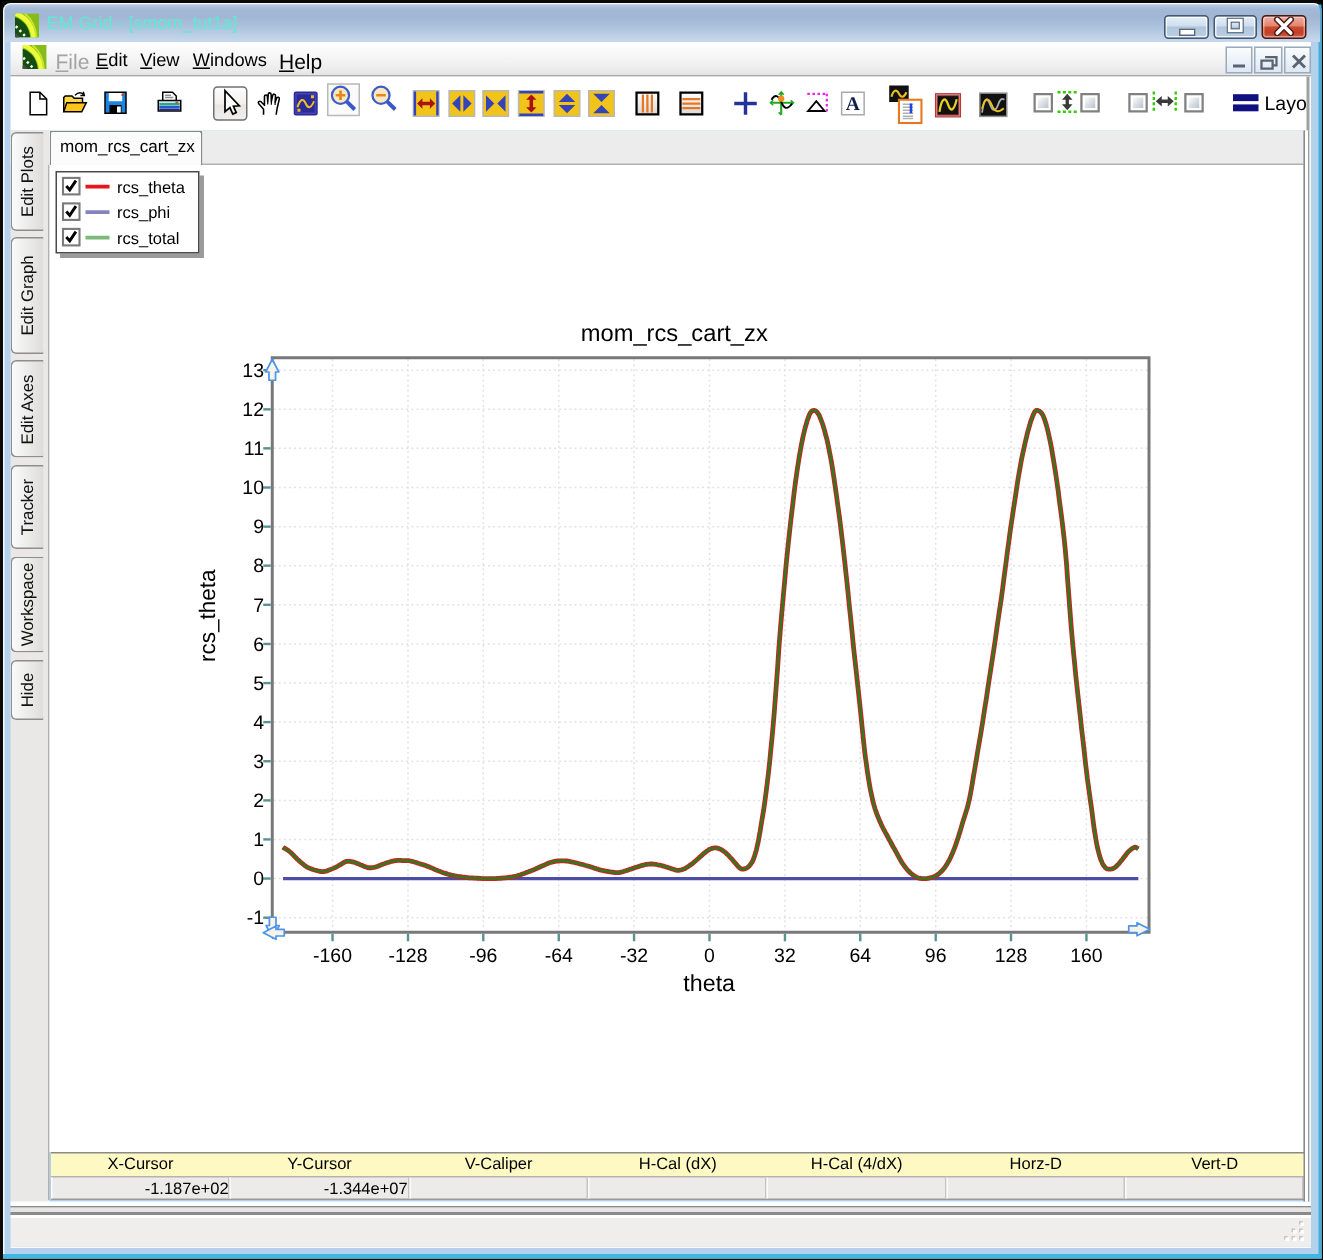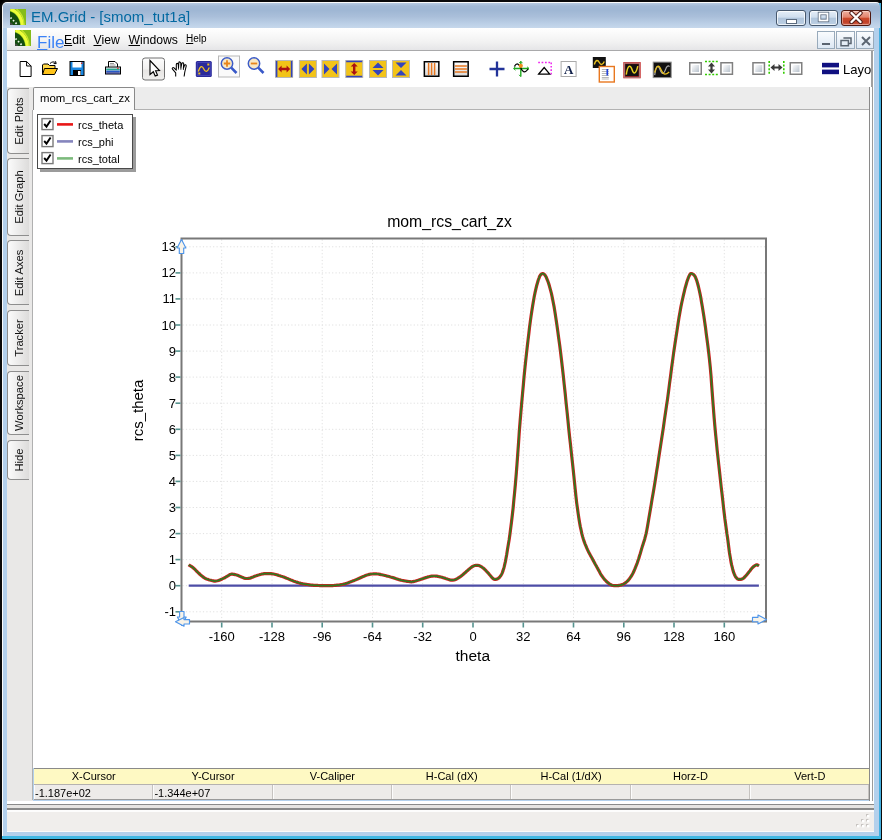--- a/index.html
+++ b/index.html
@@ -5,21 +5,21 @@
 body{width:882px;height:840px;position:relative;overflow:hidden;background:#000;
      font-family:"Liberation Sans",sans-serif;-webkit-font-smoothing:antialiased}
 .abs{position:absolute}
 .vtab{position:absolute;left:7px;width:22px;border:1px solid #8e8e8e;border-right:none;
       border-radius:4px 0 0 4px;background:linear-gradient(90deg,#fbfbfb,#dddcdb);
       box-sizing:border-box}
 .vtab span{position:absolute;left:50%;top:50%;transform:translate(-50%,-50%) rotate(-90deg);
       white-space:nowrap;font-size:11.2px;color:#111}
 .hdrc{position:absolute;top:0;height:15px;line-height:15px;text-align:center;font-size:11px;color:#000}
 .datc{position:absolute;top:0;height:100%;box-sizing:border-box;border-right:1px solid #c6c3c0;
-      border-left:1px solid #fcfcfc;text-align:left;font-size:11px;line-height:16px;color:#000}
+      border-left:1px solid #fcfcfc;text-align:right;font-size:11px;line-height:16px;color:#000}
 </style></head>
 <body>
 
 <div class="abs" style="left:0;top:0;width:882px;height:840px;background:#0a0a0a;border-radius:7px 7px 0 0"></div>
 <div class="abs" style="left:1.5px;top:1.5px;width:879px;height:837px;background:#fafafa;border-radius:5px 5px 0 0"></div>
 
 <div class="abs" style="left:2.5px;top:2.5px;width:877px;height:835px;background:#b3d0ec;border-radius:4px 4px 0 0"></div>
 
 <div class="abs" style="left:879.4px;top:3px;width:1.8px;height:836px;background:#43aede"></div>
 <div class="abs" style="left:1.5px;top:836.3px;width:879px;height:2.3px;background:#40b7e3"></div>
@@ -28,21 +28,21 @@
      background:linear-gradient(#b9cce2 0%,#a3bad6 12%,#9fb7d4 30%,#aabfda 55%,#bacee5 80%,#c6d8ec 100%)"></div>
 <svg class="abs" style="left:10px;top:9px" width="16" height="16" viewBox="0 0 16 16">
     <rect width="16" height="16" fill="#8ec41e"></rect>
     <path d="M16 0 L16 16 L13.5 16 C13 8.5 9.5 3.5 3 0.5 Z" fill="#85bc1a"></path>
     <path d="M0 2.5 C5.5 4 9.5 9 10.2 16 L0 16 Z" fill="#154e10"></path>
     <path d="M0.5 0 C7 2.5 11.5 8 12.5 16" fill="none" stroke="#ecfc38" stroke-width="3.2"></path>
     <path d="M6.5 0 C11 3.5 13.8 8.5 14.3 16" fill="none" stroke="#c8e42c" stroke-width="1.2"></path>
     <path d="M0.5 8.5 L7.5 15.8" stroke="#f2f6ee" stroke-width="1.7" stroke-dasharray="1.6,2"></path>
     <path d="M0 14 L2.5 16" stroke="#454d44" stroke-width="2.2"></path>
   </svg>
-<div class="abs" style="left:31px;top:8px;font-size:15px;color:#0369a1">EM.Grid - [smom_tut1a]</div>
+<div class="abs" style="left:31px;top:8px;font-size:12px;color:#5eead4">EM.Grid - [smom_tut1a]</div>
 
 <div class="abs" style="left:776px;top:9.5px;width:29.5px;height:16px;border-radius:3px;border:1px solid #46586e;
      background:linear-gradient(#e5eef8 0%,#cfdeee 45%,#b0c5dc 50%,#bccfe3 100%);box-sizing:border-box;
      box-shadow:inset 0 0 0 1px rgba(255,255,255,.75)"></div>
 <div class="abs" style="left:786px;top:18.5px;width:9px;height:3px;background:#fff;border:1px solid #5a6a7e;box-sizing:content-box"></div>
 <div class="abs" style="left:808.5px;top:9.5px;width:29.5px;height:16px;border-radius:3px;border:1px solid #46586e;
      background:linear-gradient(#e5eef8 0%,#cfdeee 45%,#b0c5dc 50%,#bccfe3 100%);box-sizing:border-box;
      box-shadow:inset 0 0 0 1px rgba(255,255,255,.75)"></div>
 <svg class="abs" style="left:814px;top:11px" width="19" height="13">
     <rect x="5.5" y="2.5" width="8" height="7" fill="none" stroke="#5a6a7e" stroke-width="3.4"></rect>
@@ -60,25 +60,25 @@
 <div class="abs" style="left:6.8px;top:50.2px;width:867.6px;height:1.2px;background:#a9a9ab"></div>
 <svg class="abs" style="left:15px;top:30px" width="16" height="16" viewBox="0 0 16 16">
     <rect width="16" height="16" fill="#8ec41e"></rect>
     <path d="M16 0 L16 16 L13.5 16 C13 8.5 9.5 3.5 3 0.5 Z" fill="#85bc1a"></path>
     <path d="M0 2.5 C5.5 4 9.5 9 10.2 16 L0 16 Z" fill="#154e10"></path>
     <path d="M0.5 0 C7 2.5 11.5 8 12.5 16" fill="none" stroke="#ecfc38" stroke-width="3.2"></path>
     <path d="M6.5 0 C11 3.5 13.8 8.5 14.3 16" fill="none" stroke="#c8e42c" stroke-width="1.2"></path>
     <path d="M0.5 8.5 L7.5 15.8" stroke="#f2f6ee" stroke-width="1.7" stroke-dasharray="1.6,2"></path>
     <path d="M0 14 L2.5 16" stroke="#454d44" stroke-width="2.2"></path>
   </svg>
-<div class="abs" style="left:37px;top:33px;font-size:17px;color:#3b82f6"><u>F</u>ile</div>
+<div class="abs" style="left:37px;top:33px;font-size:14px;color:#a3a3a3"><u>F</u>ile</div>
 <div class="abs" style="left:64px;top:33px;font-size:12.2px;color:#000"><u>E</u>dit</div>
 <div class="abs" style="left:93.5px;top:33px;font-size:12.2px;color:#000"><u>V</u>iew</div>
 <div class="abs" style="left:128.5px;top:33px;font-size:12.2px;color:#000"><u>W</u>indows</div>
-<div class="abs" style="left:186px;top:33px;font-size:10px;color:#000"><u>H</u>elp</div>
+<div class="abs" style="left:186px;top:33px;font-size:14px;color:#000"><u>H</u>elp</div>
 
 <div class="abs" style="left:816.5px;top:30.5px;width:18.5px;height:18.5px;border:1px solid #98aabb;box-sizing:border-box;background:linear-gradient(#fafcfe,#dde8f4)"></div>
 <div class="abs" style="left:821.5px;top:42.5px;width:8.5px;height:2px;background:#5a6470"></div>
 <div class="abs" style="left:836px;top:30.5px;width:18.5px;height:18.5px;border:1px solid #98aabb;box-sizing:border-box;background:linear-gradient(#fafcfe,#dde8f4)"></div>
 <svg class="abs" style="left:839.5px;top:34.5px" width="13" height="12">
     <path d="M3.4 3 H11 V8.6 H8.4 M1 5.4 H8.4 V10.8 H1 Z" fill="none" stroke="#5a6470" stroke-width="1.5"></path>
   </svg>
 <div class="abs" style="left:855.5px;top:30.5px;width:18.5px;height:18.5px;border:1px solid #98aabb;box-sizing:border-box;background:linear-gradient(#fafcfe,#dde8f4)"></div>
 <svg class="abs" style="left:859.5px;top:34.5px" width="12" height="12">
     <path d="M2 2 L10 10 M10 2 L2 10" stroke="#5a6470" stroke-width="1.9"></path>
@@ -398,21 +398,21 @@
     <text x="41" y="31.6">rcs_phi</text>
     <text x="41" y="48.6">rcs_total</text>
   </g>
 </svg>
 
 <div class="abs" style="left:34px;top:768px;width:835.5px;height:15px;background:#fef9c3;border-top:1.2px solid #8a8a8a;box-sizing:content-box">
 <div class="hdrc" style="left:0.0px;width:119.4px">X-Cursor</div>
     <div class="hdrc" style="left:119.4px;width:119.4px">Y-Cursor</div>
     <div class="hdrc" style="left:238.7px;width:119.4px">V-Caliper</div>
     <div class="hdrc" style="left:358.1px;width:119.4px">H-Cal (dX)</div>
-    <div class="hdrc" style="left:477.4px;width:119.4px">H-Cal (1/dX)</div>
+    <div class="hdrc" style="left:477.4px;width:119.4px">H-Cal (4/dX)</div>
     <div class="hdrc" style="left:596.8px;width:119.4px">Horz-D</div>
     <div class="hdrc" style="left:716.1px;width:119.4px">Vert-D</div>
 </div>
 <div class="abs" style="left:34px;top:783.8px;width:835.5px;height:16.4px;background:#edebe9;border-top:1px solid #b5b2af;border-bottom:1.2px solid #9a9a9a;box-sizing:border-box">
 <div class="datc" style="left:0.0px;width:119.4px">-1.187e+02</div>
     <div class="datc" style="left:119.4px;width:119.4px">-1.344e+07</div>
     <div class="datc" style="left:238.7px;width:119.4px"></div>
     <div class="datc" style="left:358.1px;width:119.4px"></div>
     <div class="datc" style="left:477.4px;width:119.4px"></div>
     <div class="datc" style="left:596.8px;width:119.4px"></div>

